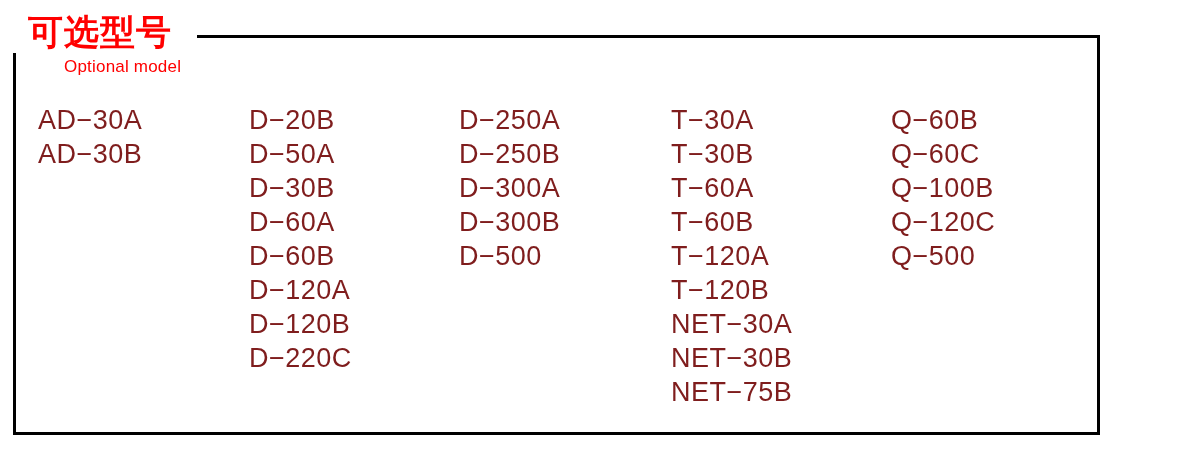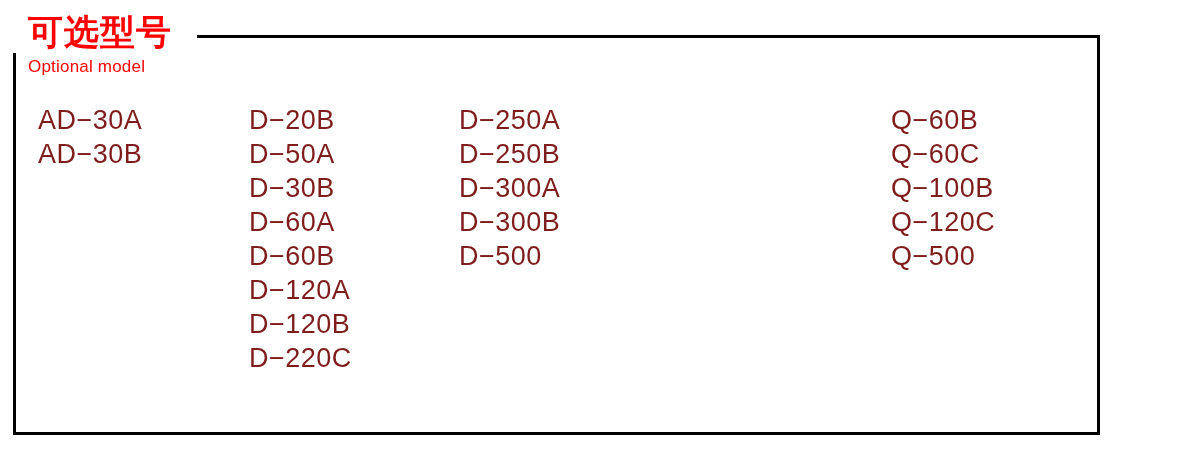--- a/index.html
+++ b/index.html
@@ -114,21 +114,21 @@
 
 <div id="page">
 
   <div class="frame-top" style="background: rgb(0, 0, 0);"></div>
   <div class="frame-right" style="background: rgb(0, 0, 0);"></div>
   <div class="frame-bottom" style="background: rgb(0, 0, 0);"></div>
   <div class="frame-left" style="background: rgb(0, 0, 0);"></div>
 
   <div class="heading">
     <span class="heading-cn" style="color: rgb(255, 0, 0);">可选型号</span>
-    <span class="heading-en" style="color: rgb(255, 0, 0);">Optional model</span>
+    <span class="heading-en" style="color: rgb(255, 0, 0); margin-left: 36px;">Optional model</span>
   </div>
 
   <div class="columns">
     <div class="model-col c0">
         <div class="model-item">AD−30A</div>
         <div class="model-item">AD−30B</div>
       </div>
     <div class="model-col c1">
         <div class="model-item">D−20B</div>
         <div class="model-item">D−50A</div>
@@ -139,20 +139,31 @@
         <div class="model-item">D−120B</div>
         <div class="model-item">D−220C</div>
       </div>
     <div class="model-col c2">
         <div class="model-item">D−250A</div>
         <div class="model-item">D−250B</div>
         <div class="model-item">D−300A</div>
         <div class="model-item">D−300B</div>
         <div class="model-item">D−500</div>
       </div>
+    <div class="model-col c3">
+        <div class="model-item">T−30A</div>
+        <div class="model-item">T−30B</div>
+        <div class="model-item">T−60A</div>
+        <div class="model-item">T−60B</div>
+        <div class="model-item">T−120A</div>
+        <div class="model-item">T−120B</div>
+        <div class="model-item">NET−30A</div>
+        <div class="model-item">NET−30B</div>
+        <div class="model-item">NET−75B</div>
+      </div>
     <div class="model-col c4">
         <div class="model-item">Q−60B</div>
         <div class="model-item">Q−60C</div>
         <div class="model-item">Q−100B</div>
         <div class="model-item">Q−120C</div>
         <div class="model-item">Q−500</div>
       </div>
   </div>
 
 </div>

